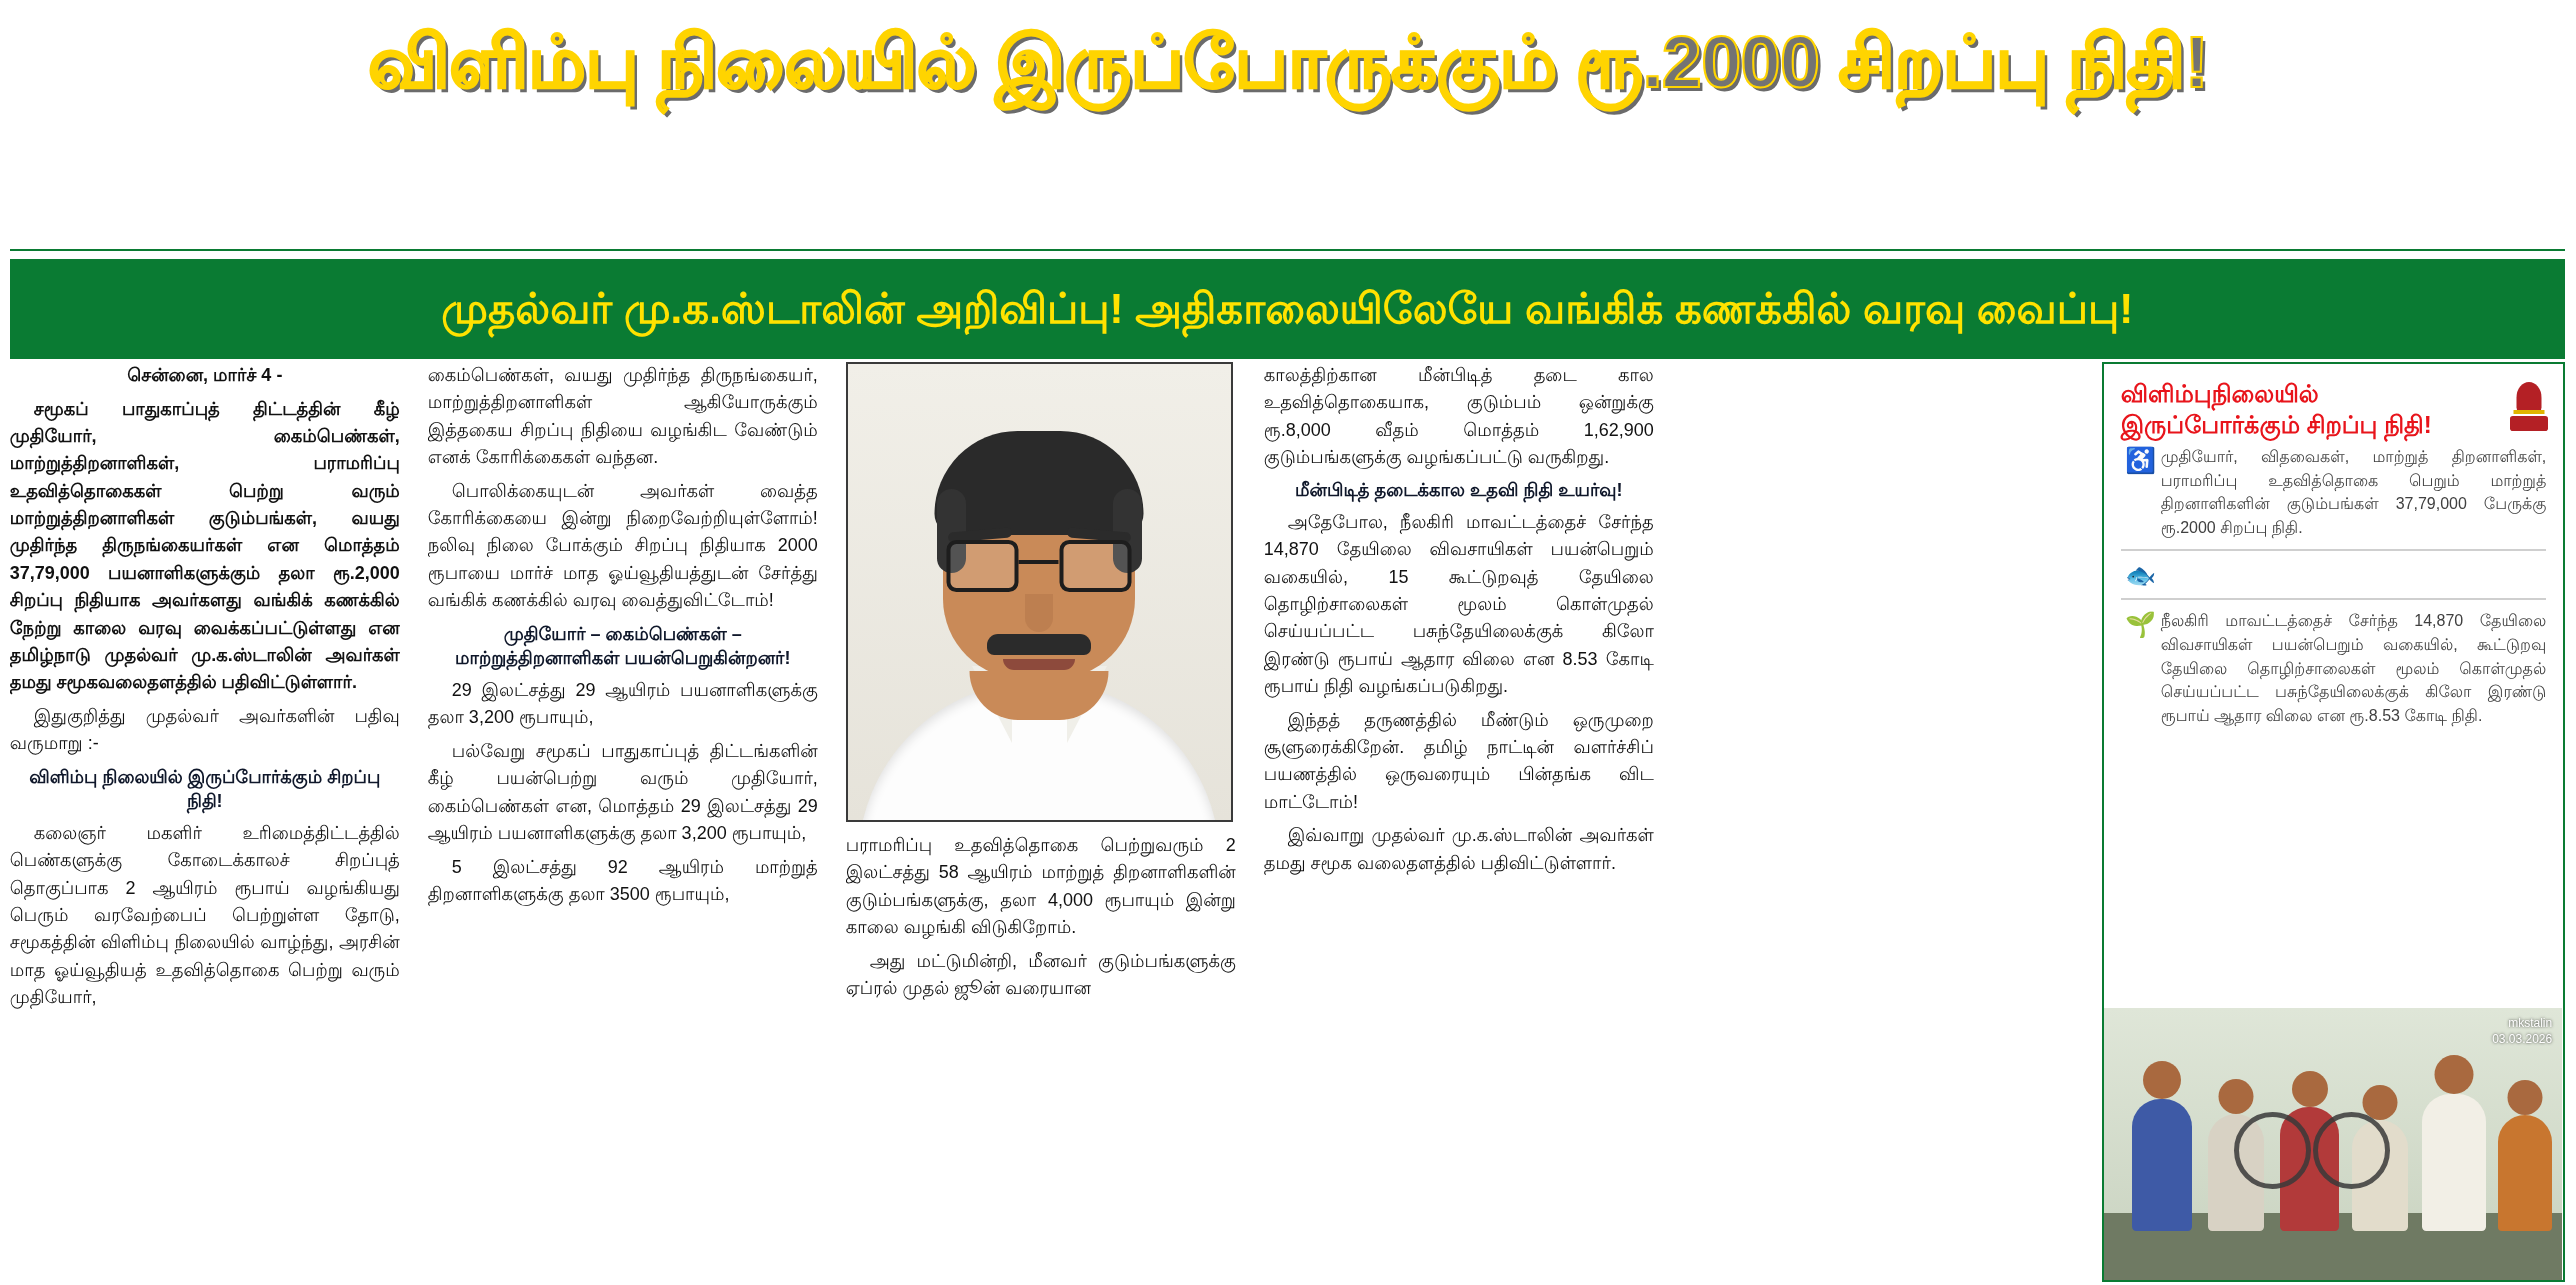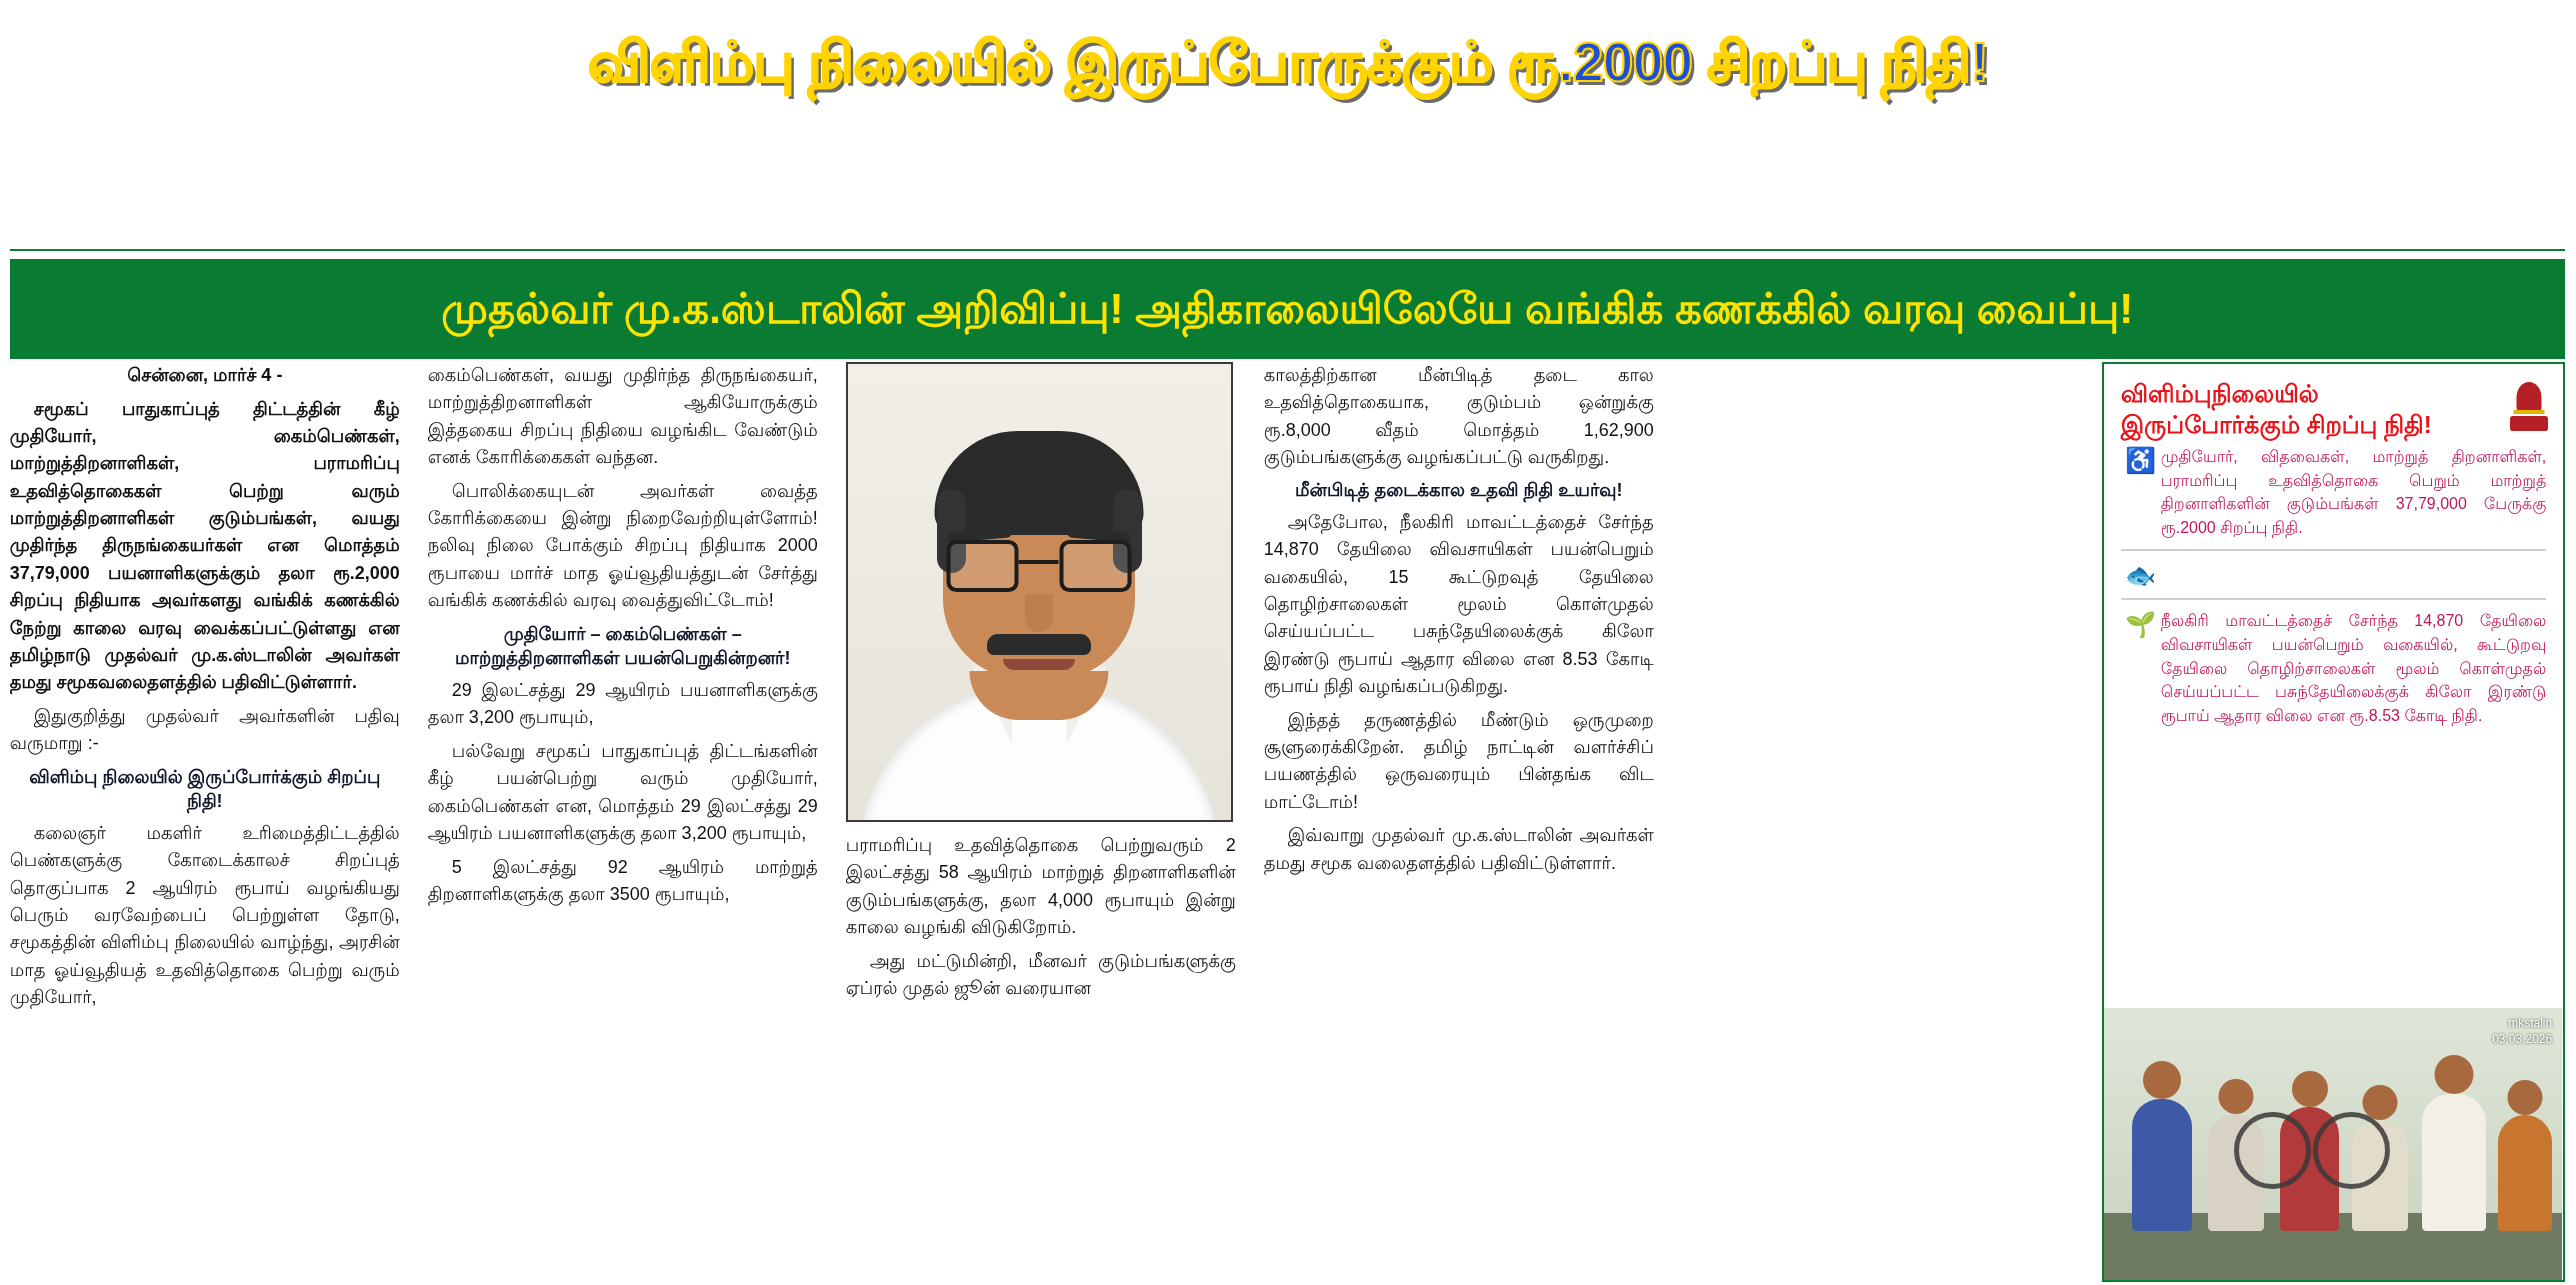--- a/index.html
+++ b/index.html
@@ -29,24 +29,24 @@
     width: 2576px;
     height: 124px;
     display: flex;
     align-items: center;
     justify-content: center;
     overflow: hidden;
   }
   .masthead-text {
     font-family: "Liberation Sans", sans-serif;
     font-weight: bold;
-    font-size: 55px;
+    font-size: 72px;
     line-height: 1.0;
     letter-spacing: -0.7px;
-    color: #1d4ed8;
+    color: #737373;
     -webkit-text-stroke: 2.1px #ffd400;
     text-shadow:
        3.5px 3.5px 0 #6b6b6b,
        0 0 1.4px #ffd400;
     white-space: nowrap;
     padding: 0 7px;
   }
 
   
   .subhead-bar {
@@ -366,21 +366,21 @@
     flex: 0 0 40px;
     text-align: center;
     font-size: 25px;
     line-height: 1;
     color: #0a7b33;
     padding-top: 2.8px;
   }
   .sb-text {
     font-size: 16px;
     line-height: 1.48;
-    color: #be185d;
+    color: #404040;
     text-align: justify;
   }
 
   .sb-photo {
     position: absolute;
     left: 0;
     bottom: 0;
     width: 458px;
     height: 272px;
     background: linear-gradient(#dfe6d8, #c8d2bf);

